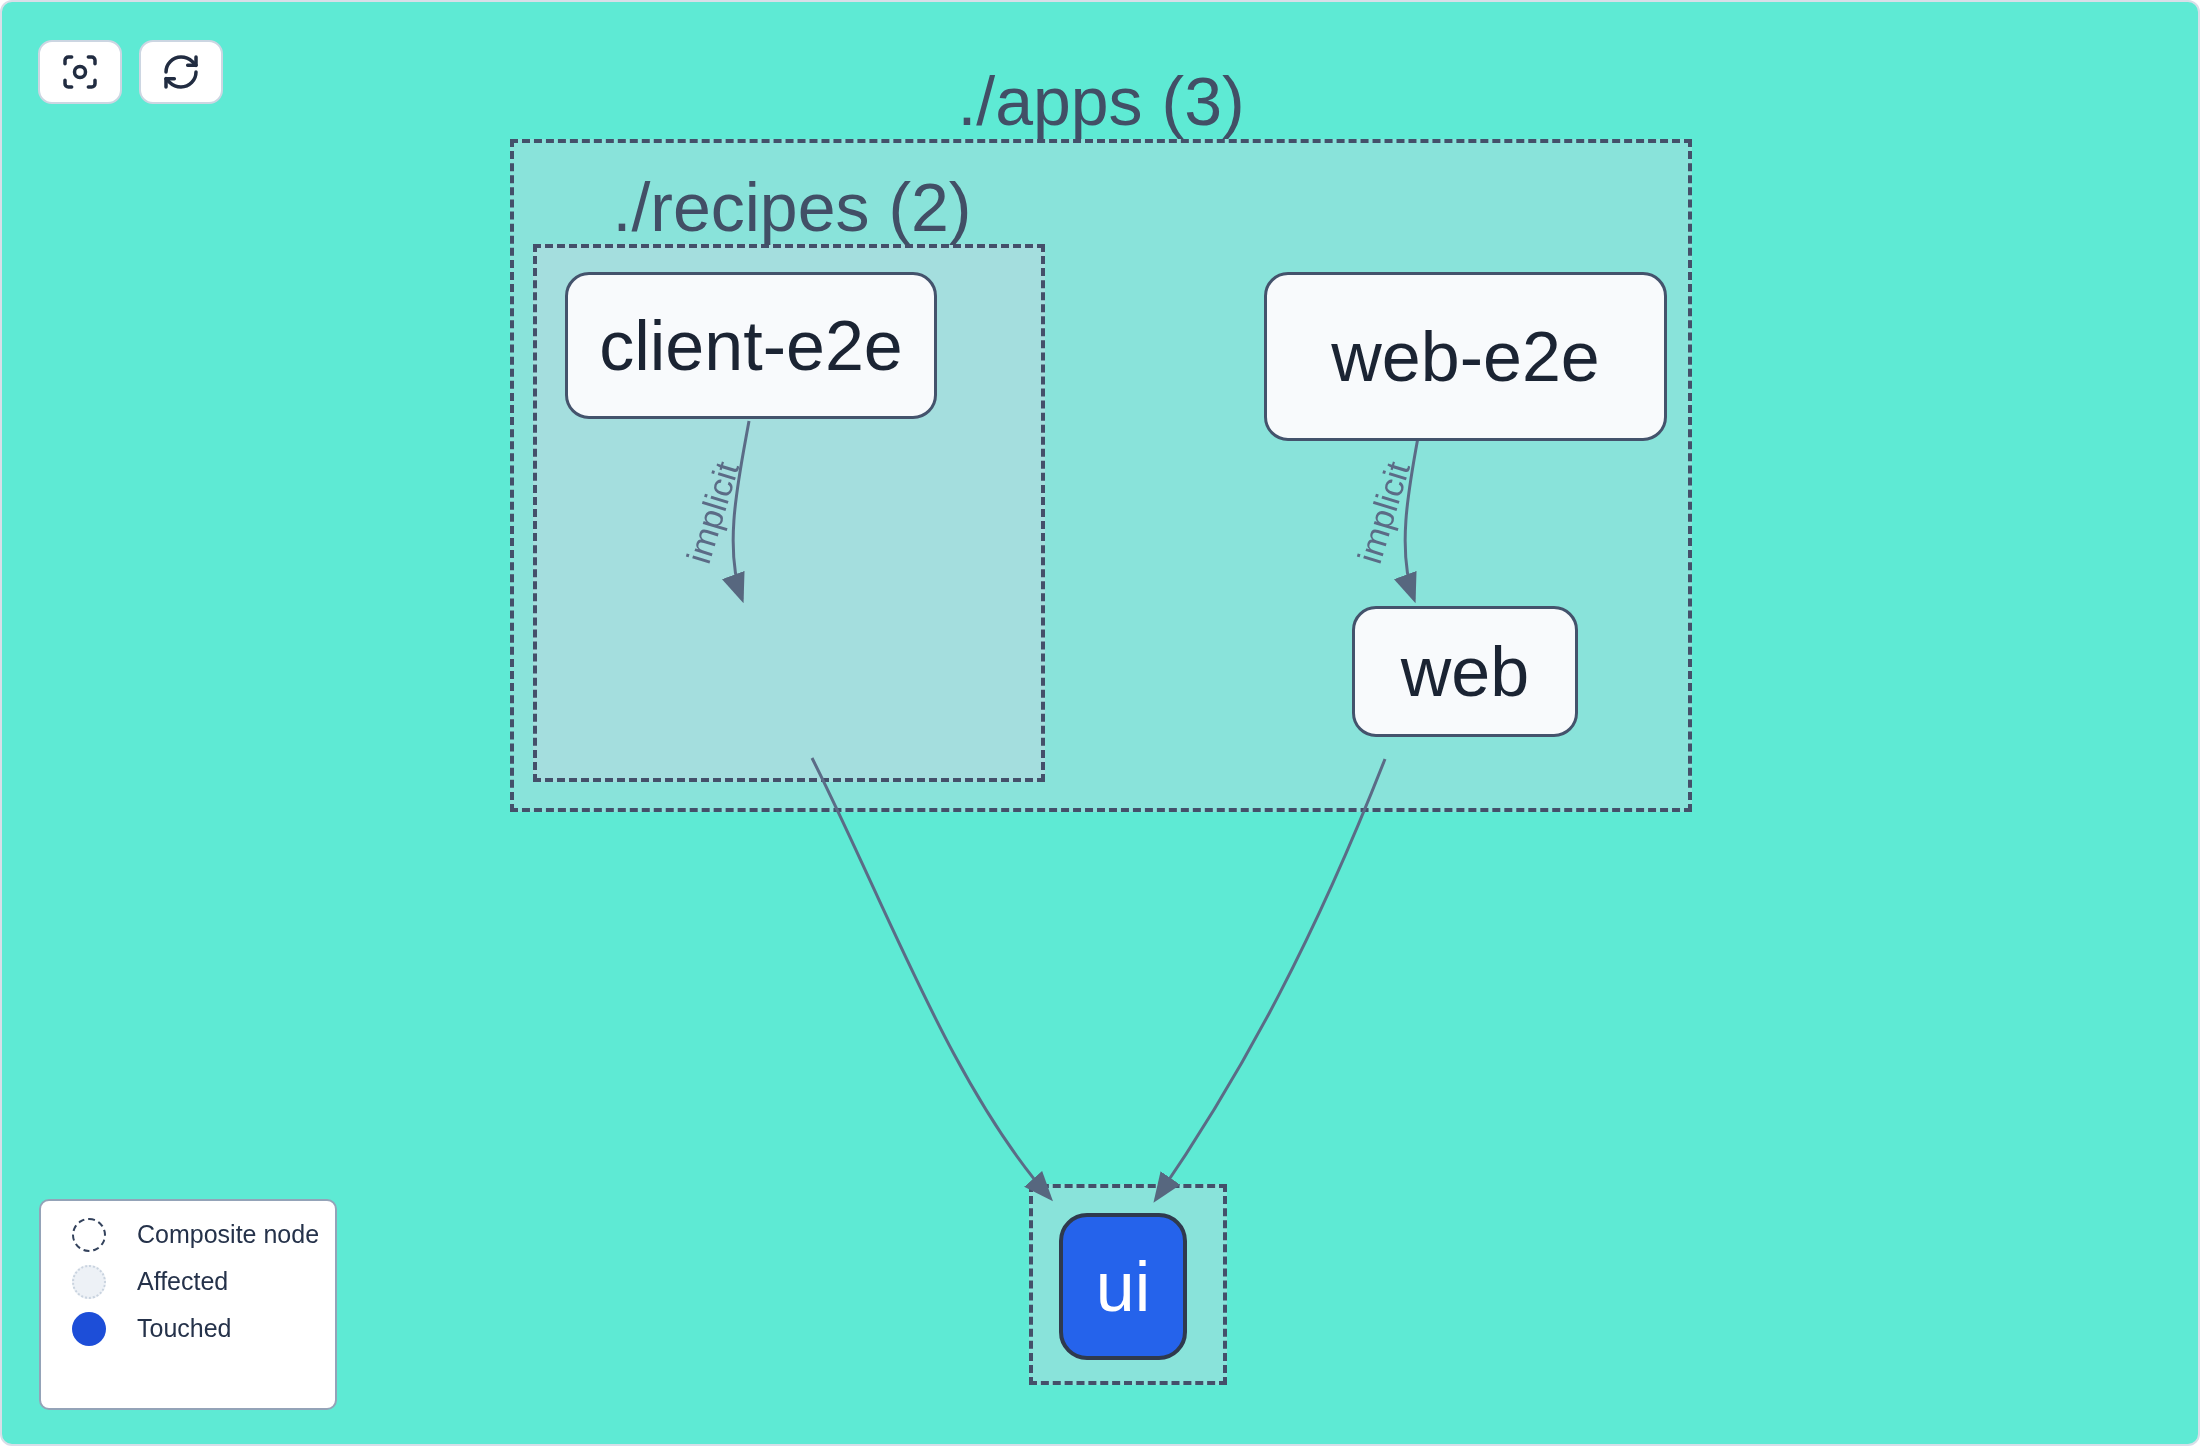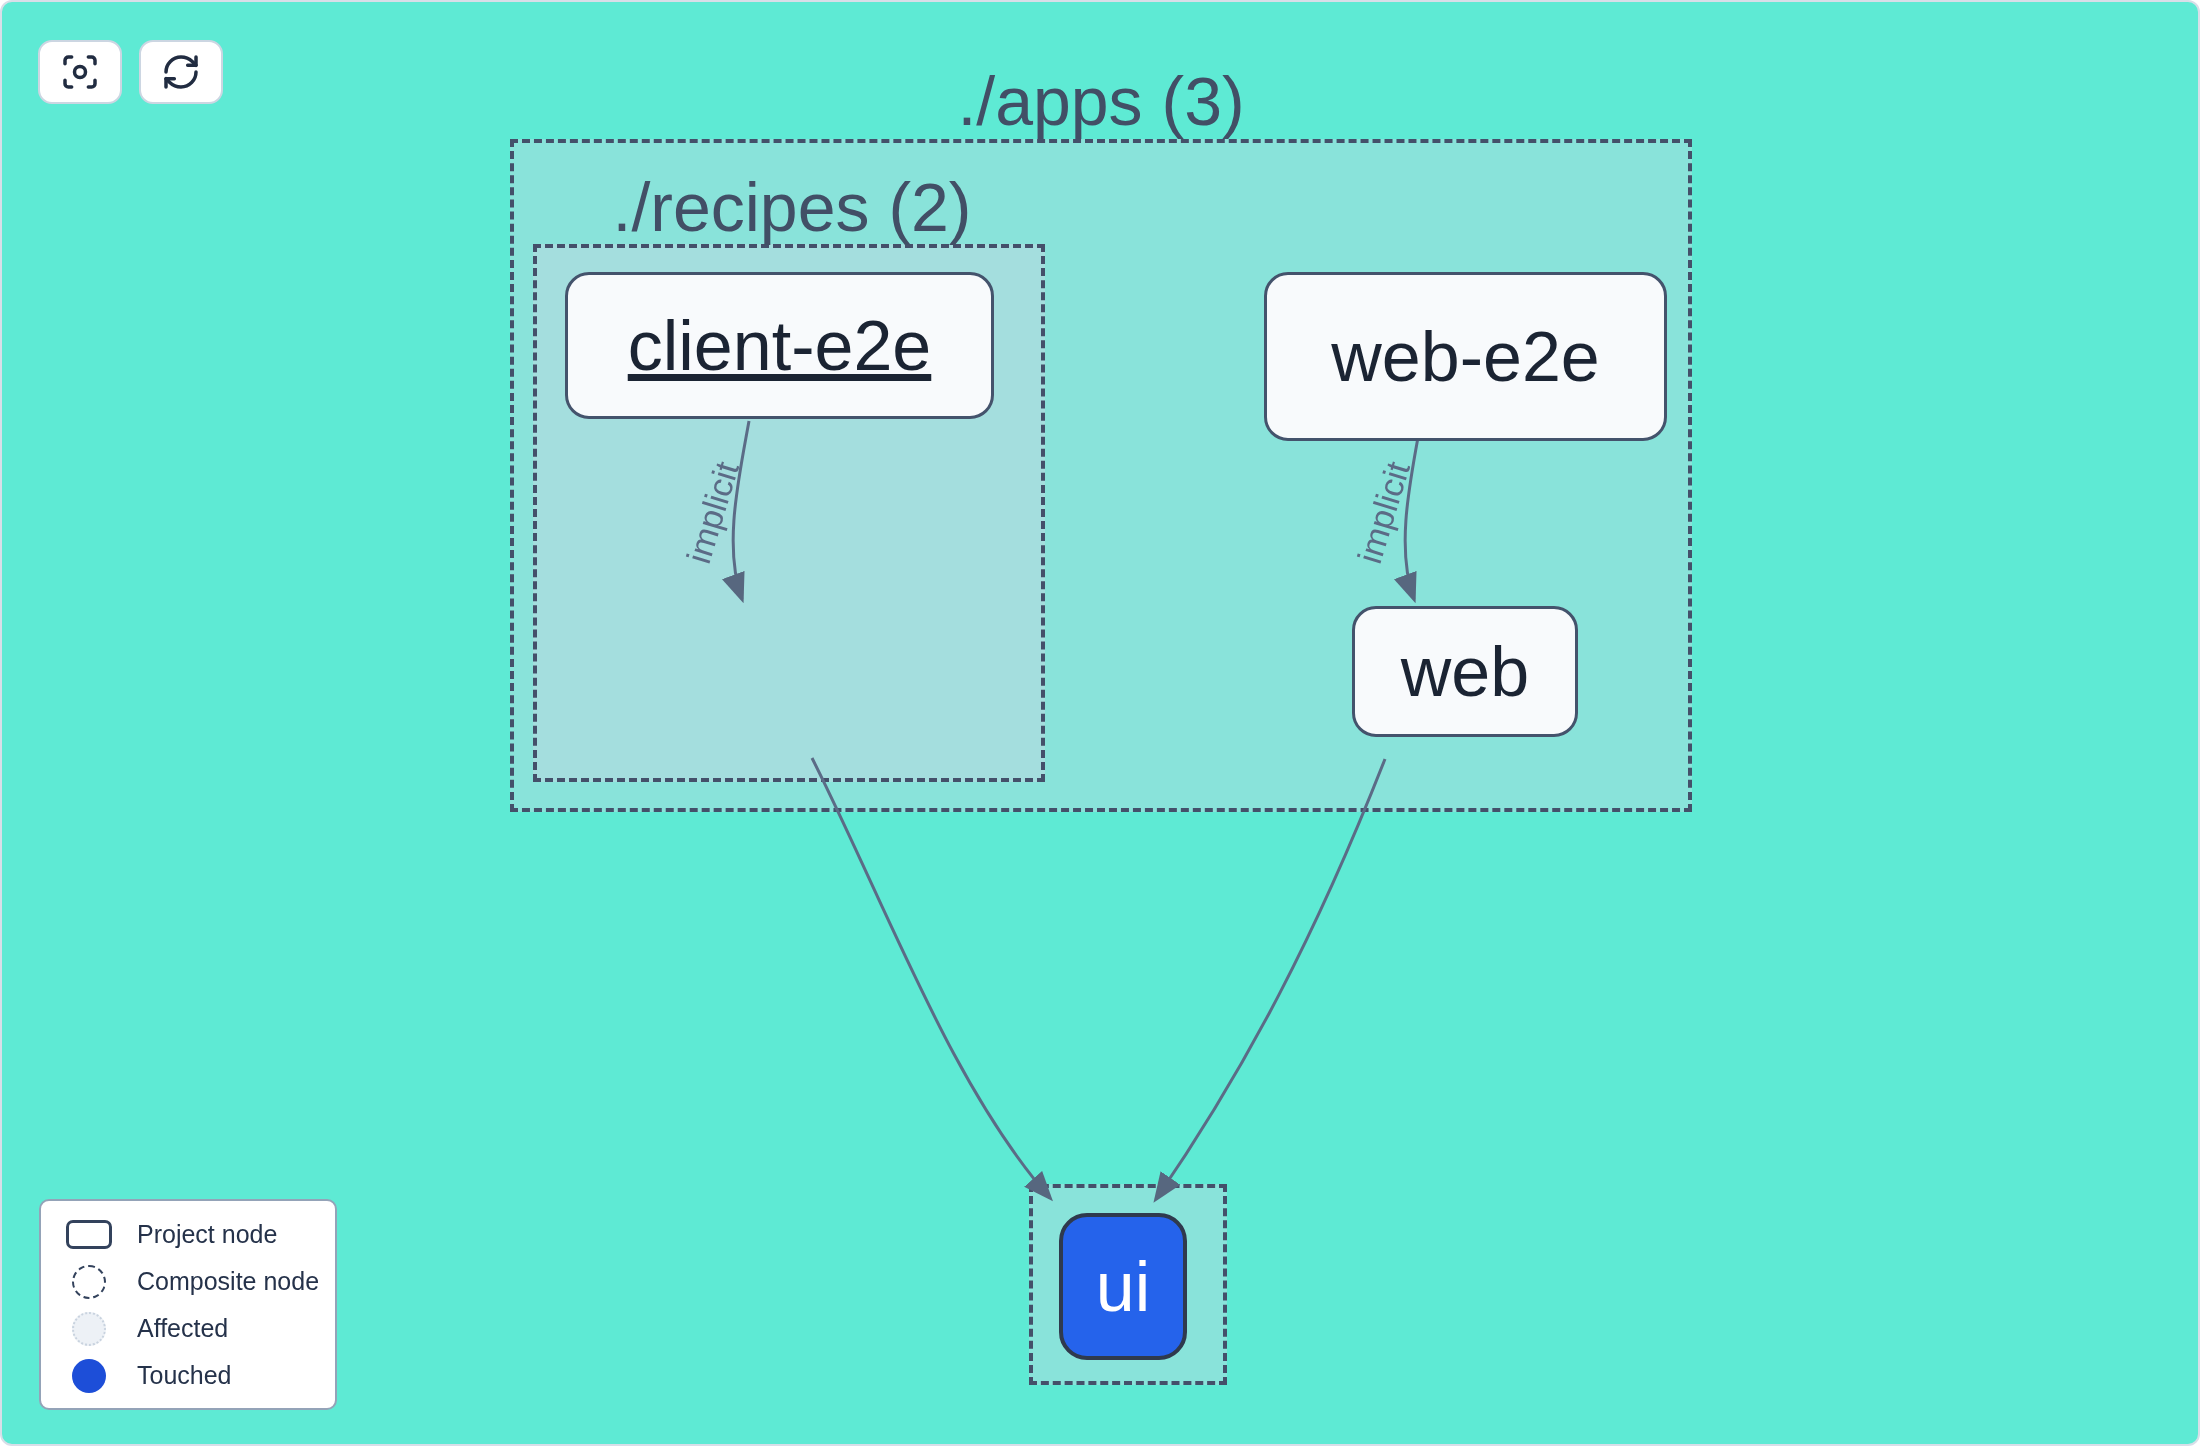--- a/index.html
+++ b/index.html
@@ -30,21 +30,21 @@
   
   #edges { position:absolute; left:0; top:0; z-index:5; pointer-events:none; }
   #edges path { pointer-events:stroke; }
   .edge { stroke:#5b6b86; stroke-width:3; fill:none; }
   .edge-label { font-family:"Liberation Sans", sans-serif; font-size:34px; fill:#5b6b86; }
 
   
   .node { position:absolute; display:flex; align-items:center; justify-content:center;
           background:#f8fafc; border:3px solid #44536c; border-radius:24px;
           font-size:70px; color:#1b2433; z-index:6; cursor:pointer; white-space:nowrap; }
-  #node-client-e2e { left:563px;  top:270px;  width:429px; height:147px;text-decoration:underline; }
+  #node-client-e2e { left:563px;  top:270px;  width:372px; height:147px; }
   #node-web-e2e    { left:1262px; top:270px;  width:403px; height:169px; }
   #node-client     { left:633px;  top:605px;  width:244px; height:148px; }
   #node-web        { left:1350px; top:604px;  width:226px; height:131px; }
   #node-ui         { left:1057px; top:1211px; width:128px; height:147px;
                      background:#2563eb; color:#ffffff; border:4px solid #2f3a4d; border-radius:28px; }
 
   
   .legend { position:absolute; left:37px; top:1197px; width:298px; height:211px;
             background:#ffffff; border:2px solid #94a3b8; border-radius:10px;
             z-index:7; padding-top:10px; }
@@ -105,26 +105,20 @@
   </svg>
 
   <div class="node" id="node-client-e2e">client-e2e</div>
   <div class="node" id="node-web-e2e">web-e2e</div>
   <div class="node" id="node-web">web</div>
   <div class="node" id="node-ui">ui</div>
 
   <div class="legend">
     <div class="legend-row">
       <span class="legend-swatch-box">
-          <span class="sw-project"></span>
-        </span>
-      <span class="legend-label">Project node</span>
-    </div>
-    <div class="legend-row">
-      <span class="legend-swatch-box">
           <span class="sw-composite"></span>
         </span>
       <span class="legend-label">Composite node</span>
     </div>
     <div class="legend-row">
       <span class="legend-swatch-box">
           <span class="sw-affected"></span>
         </span>
       <span class="legend-label">Affected</span>
     </div>

